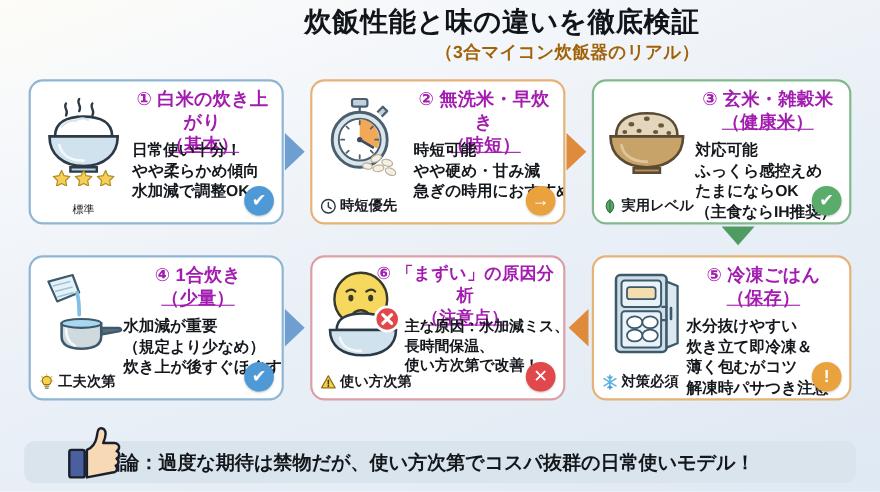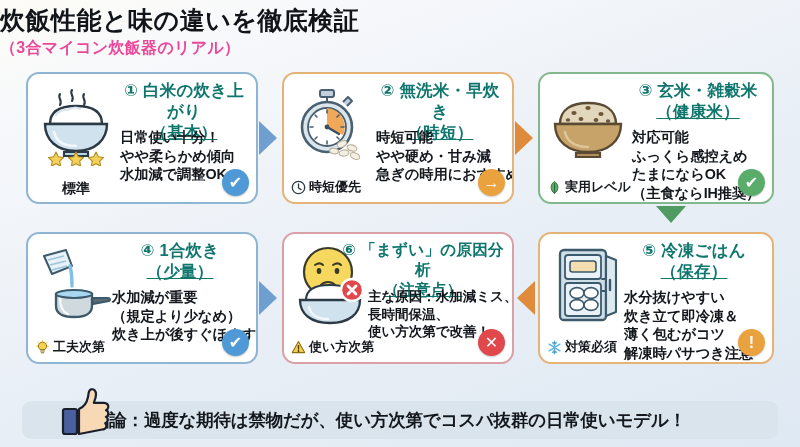--- a/index.html
+++ b/index.html
@@ -5,43 +5,43 @@
   html,body{margin:0;padding:0;}
   body{
     width:800px;height:447px;overflow:hidden;
     font-family:"Liberation Sans","DejaVu Sans",sans-serif;
     background:linear-gradient(160deg,#fdfcf7 0%,#f6f8fb 18%,#e9eff6 55%,#dfe9f3 100%);
     position:relative;
   }
   .canvas{position:absolute;inset:0;}
 
   
-  .header{position:absolute;top:6px;left:0;width:636px;text-align:left;}
+  .header{position:absolute;top:6px;left:0;width:636px;text-align:right;}
   .title{
     font-size:25px;font-weight:bold;color:#111418;letter-spacing:.5px;
     line-height:1.15;
   }
   .subtitle{
-    font-size:16px;font-weight:bold;color:#ec4899;margin-top:3px;
+    font-size:16px;font-weight:bold;color:#a16207;margin-top:3px;
     letter-spacing:.3px;
   }
 
   
   .card{
     position:absolute;background:#ffffff;border-radius:13px;
     box-sizing:border-box;overflow:hidden;
   }
   .card.blue  {border:2.5px solid #8fb5d4;}
   .card.orange{border:2.5px solid #e5b277;}
   .card.green {border:2.5px solid #82b98c;}
   .card.pink  {border:2.5px solid #dba0a6;}
 
   .card-head{
     position:absolute;left:92px;right:8px;top:6px;text-align:center;
-    font-size:16.5px;font-weight:bold;color:#0f766e;line-height:1.28;
+    font-size:16.5px;font-weight:bold;color:#a21caf;line-height:1.28;
     letter-spacing:.2px;
   }
   .card-head .sub{display:block;text-decoration:underline;}
   .num{font-weight:bold;}
 
   .body-lines{
     position:absolute;left:92px;right:6px;top:54px;
     font-size:14.3px;font-weight:bold;color:#14181d;line-height:1.30;
     letter-spacing:-.1px;
   }
@@ -60,21 +60,21 @@
     position:absolute;left:7px;bottom:6px;display:flex;align-items:center;gap:3px;
     font-size:13px;font-weight:bold;color:#16191e;white-space:nowrap;
   }
   .mini-badge .gl{width:15px;height:15px;flex:0 0 15px;}
 
   
   .stars-badge{
     position:absolute;left:12px;bottom:4px;width:72px;text-align:center;
   }
   .stars-badge .row{line-height:1;}
-  .stars-badge .cap{font-size:14px;font-weight:bold;color:#16191e;margin-top:11px;}
+  .stars-badge .cap{font-size:10px;font-weight:normal;color:#16191e;margin-top:11px;}
 
   
   .status{
     position:absolute;right:7px;bottom:6px;width:27px;height:27px;border-radius:50%;
     display:flex;align-items:center;justify-content:center;
     color:#fff;font-size:16px;font-weight:bold;line-height:1;
     box-shadow:0 1px 2px rgba(0,0,0,.22);
   }
   .status.s-blue  {background:#4f9ad6;}
   .status.s-orange{background:#eaa23f;}

